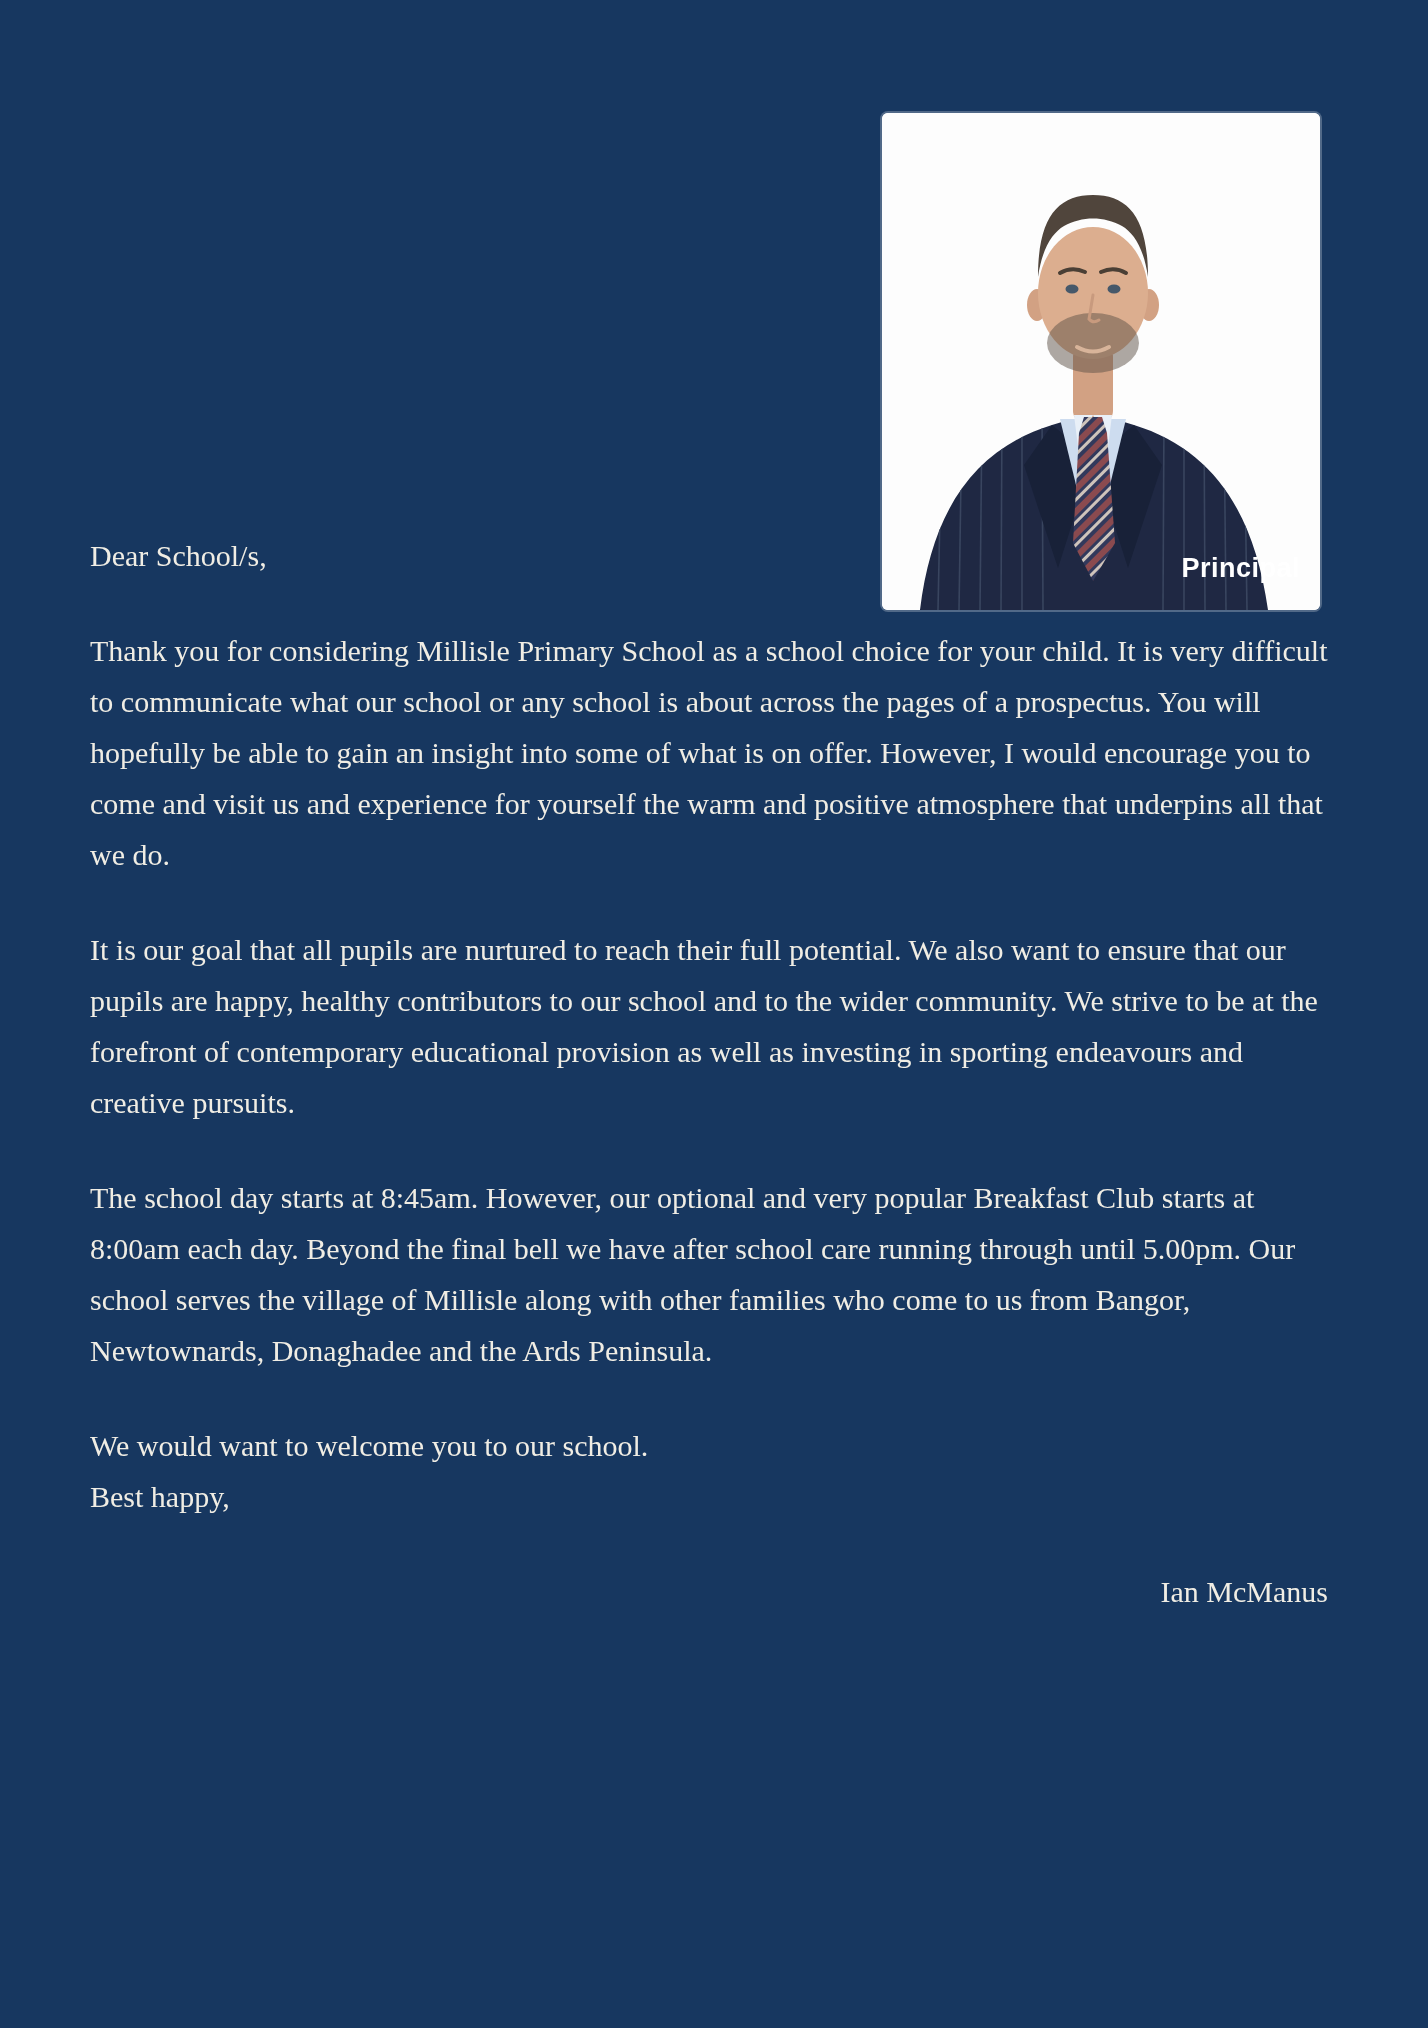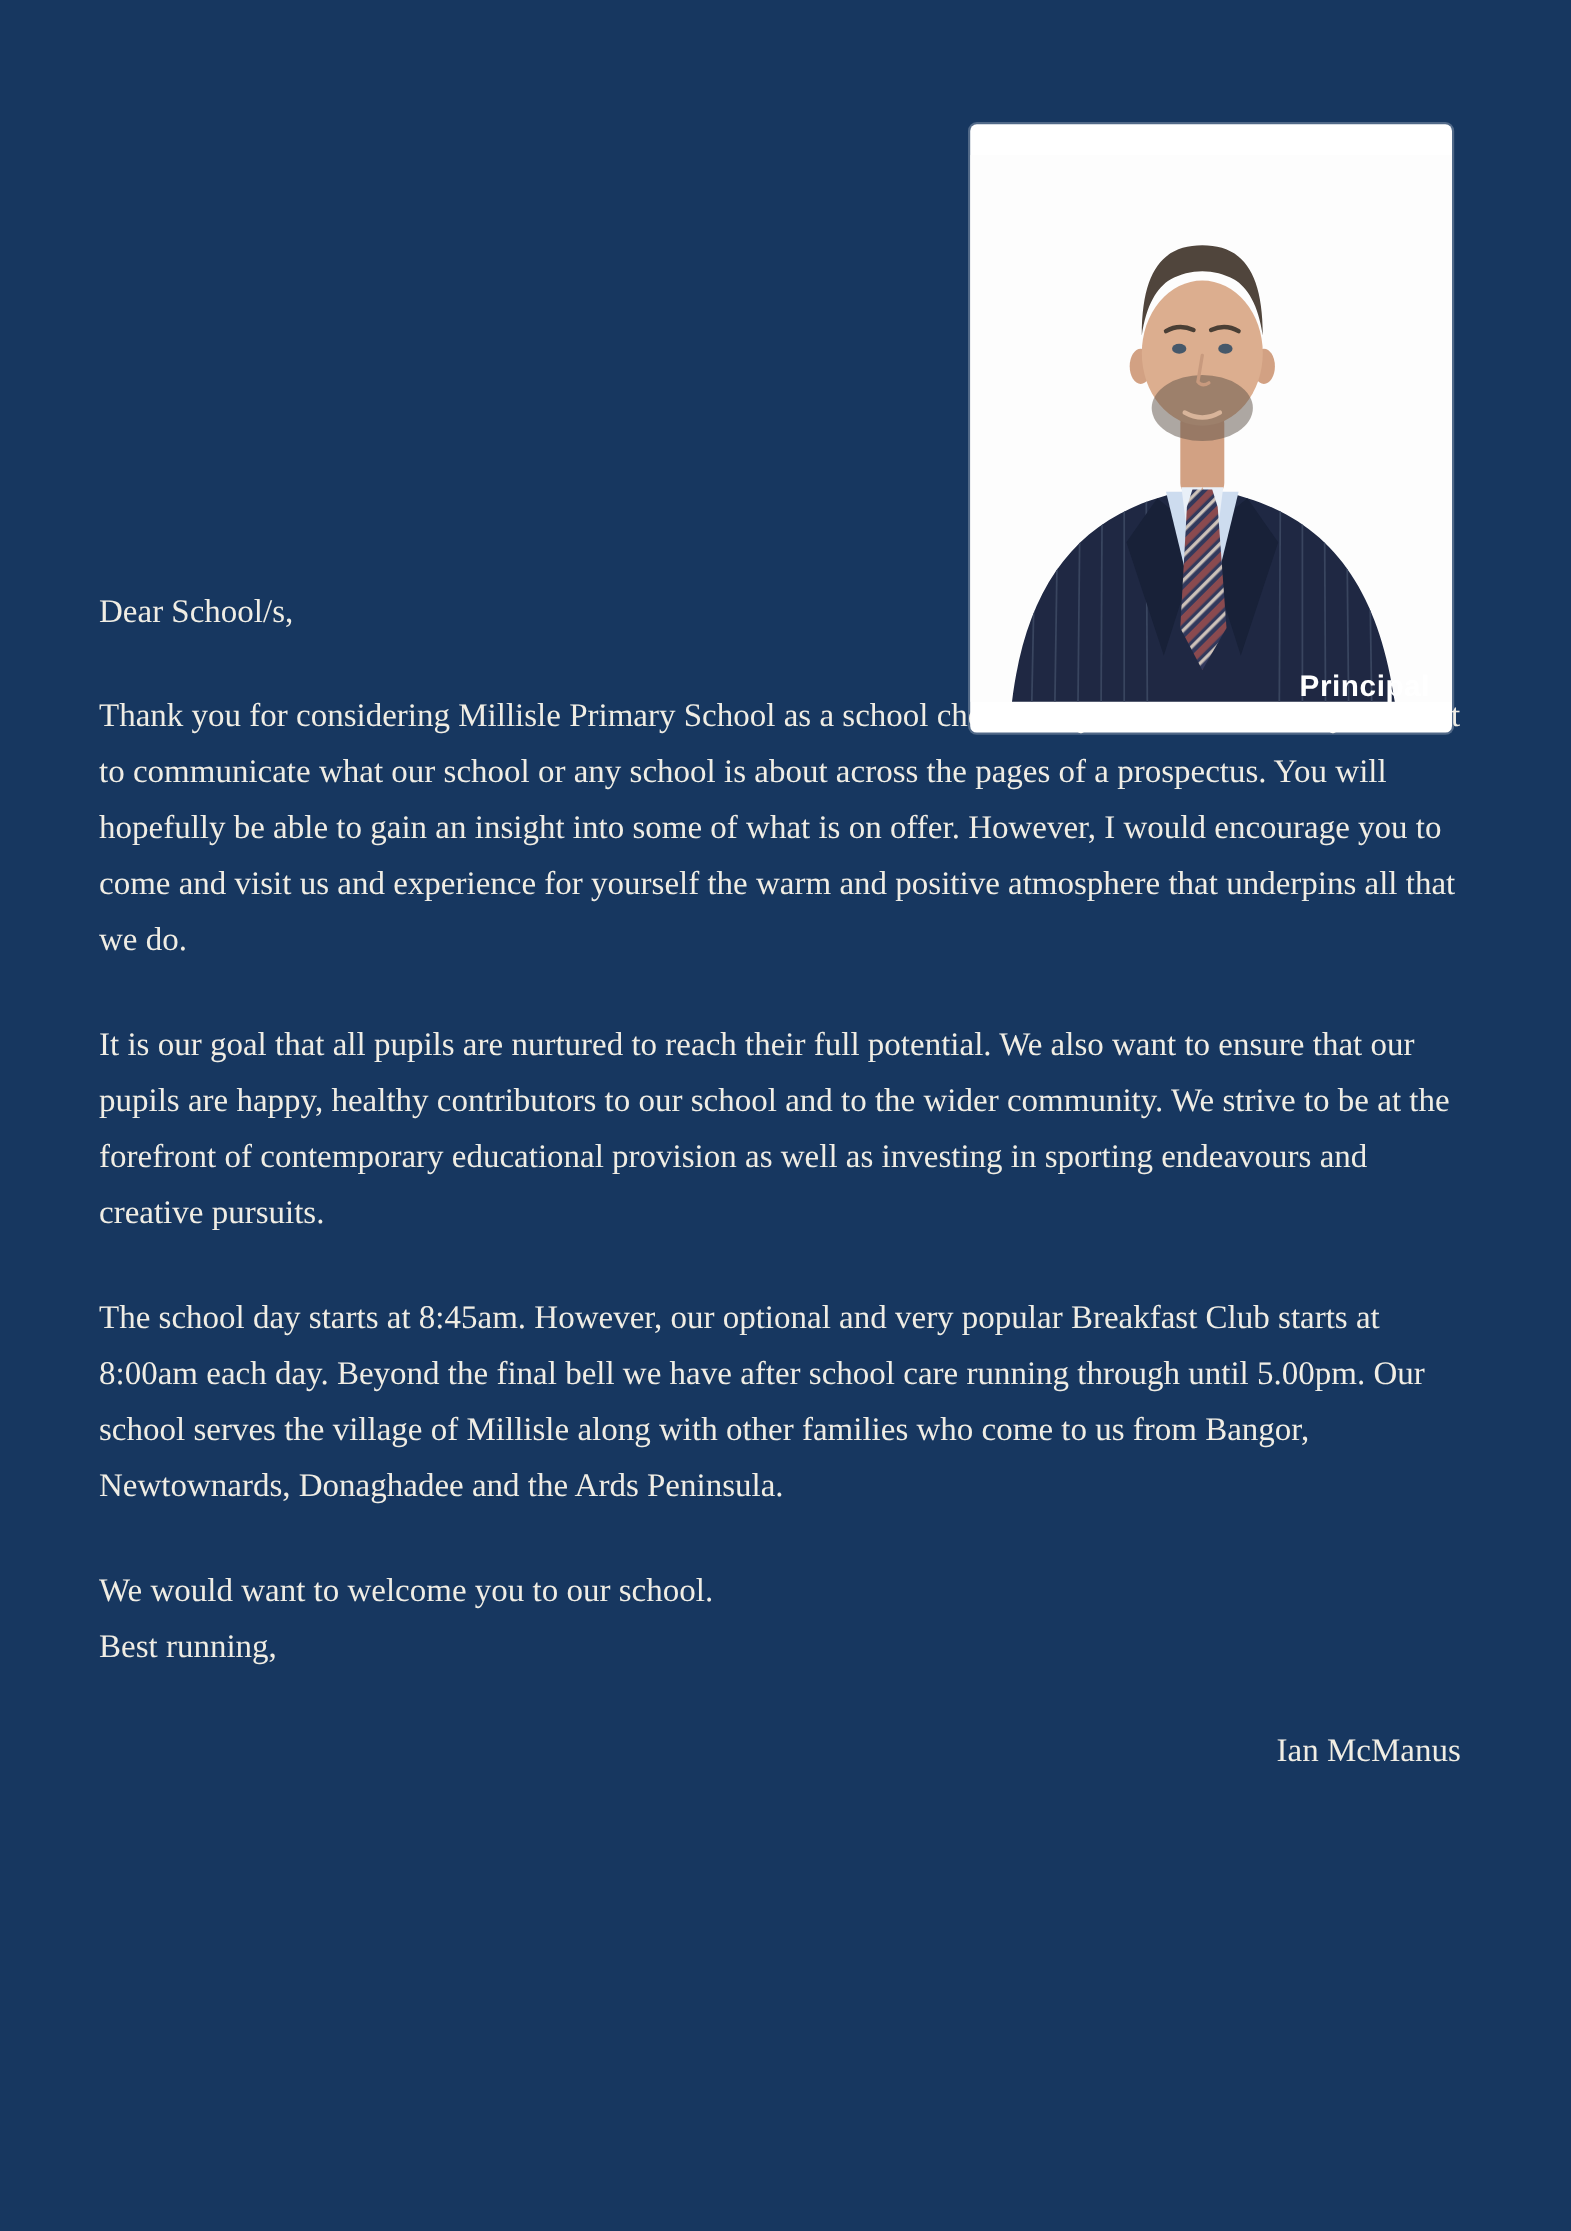--- a/index.html
+++ b/index.html
@@ -31,21 +31,21 @@
     font-size:68px;
     line-height:1.05;
     color:var(--title-text);
     letter-spacing:1px;
   }
   .photo-frame{
     position:absolute;
     top:113px;
     right:108px;
     width:438px;
-    height:553px;
+    height:497px;
     background:#ffffff;
     border-radius:6px;
     box-shadow:0 0 0 2px rgba(255,255,255,0.25);
     overflow:hidden;
   }
   .photo-frame svg{display:block;width:100%;height:100%;}
   .photo-label{
     position:absolute;
     right:20px;
     bottom:26px;
@@ -138,18 +138,18 @@
     <div class="photo-label">Principal</div>
   </div>
 
   <div class="letter">
     <p class="salutation">Dear School/s,</p>
     <p>Thank you for considering Millisle Primary School as a school choice for your child. It is very difficult to communicate what our school or any school is about across the pages of a prospectus. You will hopefully be able to gain an insight into some of what is on offer. However, I would encourage you to come and visit us and experience for yourself the warm and positive atmosphere that underpins all that we do.</p>
     <p>It is our goal that all pupils are nurtured to reach their full potential. We also want to ensure that our pupils are happy, healthy contributors to our school and to the wider community. We strive to be at the forefront of contemporary educational provision as well as investing in sporting endeavours and creative pursuits.</p>
     <p>The school day starts at 8:45am. However, our optional and very popular Breakfast Club starts at 8:00am each day. Beyond the final bell we have after school care running through until 5.00pm. Our school serves the village of Millisle along with other families who come to us from Bangor, Newtownards, Donaghadee and the Ards Peninsula.</p>
     <p class="closing-block">
       <span>We would want to welcome you to our school.</span><br>
-      <span>Best running,</span>
+      <span>Best happy,</span>
     </p>
     <p class="signature">Ian McManus</p>
   </div>
 
 </div>
 
 </body></html>

